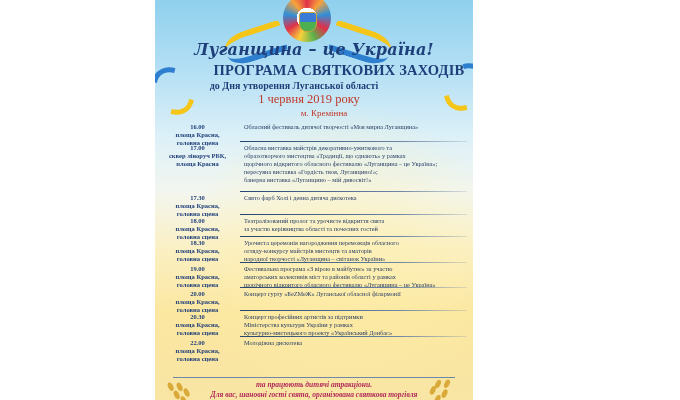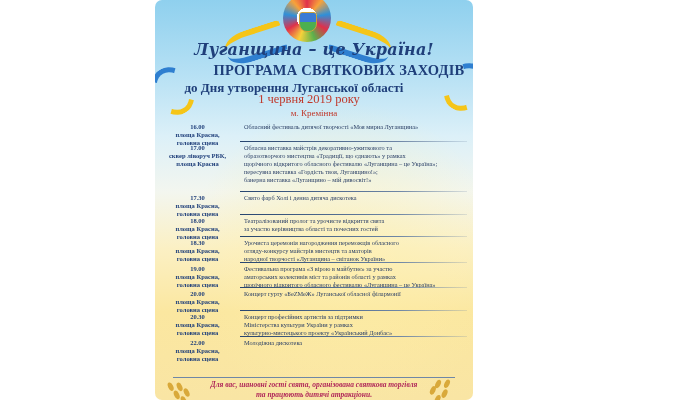--- a/index.html
+++ b/index.html
@@ -3,21 +3,20 @@
   <meta charset="utf-8">
   <style>
     html, body { margin: 0; padding: 0; }
     body {
       width: 680px; height: 400px; background: #ffffff; position: relative; overflow: hidden;
       font-family: "Liberation Serif", serif;
     }
     .poster {
       position: absolute; left: 155px; top: 0; width: 318px; height: 400px; overflow: hidden;
       background: linear-gradient(180deg, #8fd0ee 0%, #b5e0f4 18%, #dcf0f8 34%, #f3f6ef 48%, #fbf0c4 62%, #fbe7a0 78%, #f9e5a4 100%);
-      border-radius: 7px;
     }
     .poster::before {
       content: ""; position: absolute; left: 30px; top: 100px; width: 320px; height: 320px; border-radius: 50%;
       background: radial-gradient(circle, rgba(255,240,170,0.55) 0%, rgba(255,240,170,0) 70%);
     }
     .wreath {
       position: absolute; left: 128px; top: -6px; width: 48px; height: 48px; border-radius: 50%;
       background: radial-gradient(circle, #ffffff 0 30%, transparent 31%),
         conic-gradient(#e0304a, #f7a23a, #2f8fd8, #e0304a, #5bb14c, #f7d23a, #e0304a, #2f8fd8, #f7a23a, #e0304a);
     }
@@ -35,29 +34,29 @@
     .title-script {
       position: absolute; left: 0; top: 40px; width: 318px; text-align: center;
       font-family: "DejaVu Serif", serif; font-style: italic; font-weight: bold; font-size: 16px; color: #1f3f7a; letter-spacing: 0.2px;
     }
     .title-program {
       position: absolute; left: 0; top: 62px; width: 368px; text-align: center;
       font-weight: bold; font-size: 14.5px; color: #1f3f7a; letter-spacing: 0.2px;
     }
     .subtitle {
       position: absolute; left: 0; top: 80px; width: 278px; text-align: center;
-      font-weight: bold; font-size: 13px; color: #1f3f7a;
+      font-weight: bold; font-size: 10px; color: #1f3f7a;
     }
     .date {
       position: absolute; left: 0; top: 92px; width: 308px; text-align: center;
       font-size: 12.5px; color: #c0392b;
     }
     .city {
       position: absolute; left: 0; top: 108px; width: 318px; text-align: center;
-      font-size: 9px; color: #c0392b;
+      font-size: 9px; color: #c0392b; padding-left: 10px;
     }
 
     .schedule { position: absolute; left: 0; top: 121px; width: 318px; }
     .row { display: flex; position: relative; }
     .row::after {
       content: ""; position: absolute; left: 85px; right: 6px; bottom: 0; height: 1px;
       background: linear-gradient(90deg, #27456f, #6f87a6 70%, rgba(111,135,166,0.2));
     }
     .row:last-child::after { display: none; }
     .when {
@@ -195,22 +194,22 @@
           <span class="time">головна сцена</span>
         </div>
         <div class="what">
           <span class="line">Молодіжна дискотека</span>
         </div>
       </div>
     </div>
 
   <div class="footer-rule"></div>
   <div class="footer">
+    <div>та працюють дитячі атракціони.</div>
     <div>Для вас, шановні гості свята, організована святкова торгівля</div>
-    <div>та працюють дитячі атракціони.</div>
   </div>
   <div class="wheat left">
     <span style="left:2px;top:0"></span>
       <span style="left:10px;top:4px"></span>
       <span style="left:4px;top:10px"></span>
       <span style="left:14px;top:12px"></span>
       <span style="left:8px;top:18px"></span>
   </div>
   <div class="wheat right">
     <span style="left:20px;top:0"></span>

